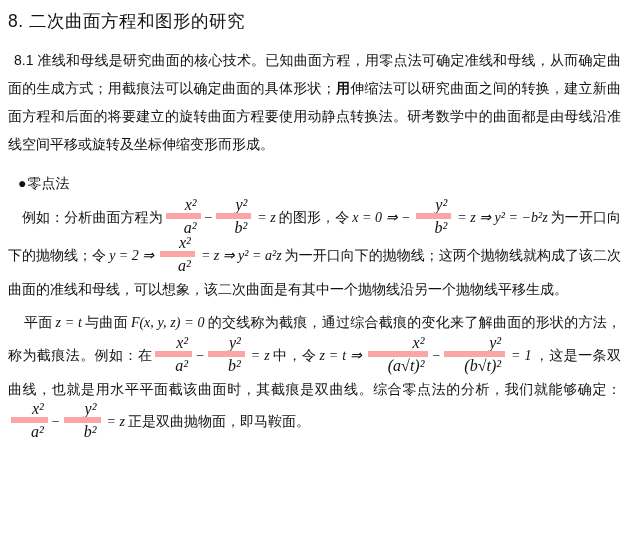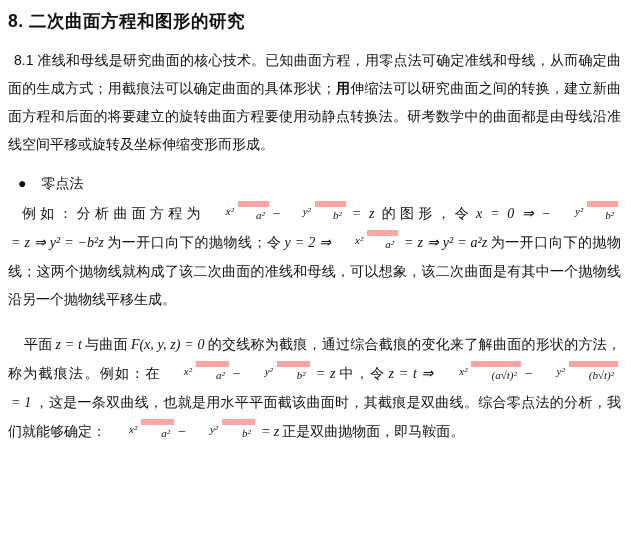--- a/index.html
+++ b/index.html
@@ -14,56 +14,56 @@
     line-height: 28px;
   }
   .page {
     width: 631px;
     height: 546px;
     padding: 8px 10px 0 8px;
     background: #ffffff;
   }
   .doc-title {
     font-size: 17.5px;
-    font-weight: bold;
+    font-weight: normal;
     line-height: 26px;
     margin-bottom: 12px;
     letter-spacing: 0.5px;
   }
   p.body-para {
     text-align: justify;
     text-justify: inter-ideograph;
   }
   .p1 { text-indent: 6px; }
   .p2 { text-indent: 14px; margin-top: 2px; }
-  .p3 { text-indent: 16px; margin-top: 17px; }
+  .p3 { text-indent: 16px; margin-top: 5px; }
   .bold-run { font-weight: bold; }
   .bullet-heading {
     margin-top: 11px;
     line-height: 28px;
   }
   .bh-zero { margin-left: 10px; }
   .bh-trace { margin-left: 14px; }
-  .bullet-heading .label { margin-left: 15px; }
+  .bullet-heading .label { margin-left: 1px; }
   .bullet-heading .label.gap { margin-left: 9px; }
   
   .math {
     font-family: "Liberation Serif", serif;
     font-style: italic;
     margin: 0 3px;
     white-space: nowrap;
   }
   .frac {
     display: inline-flex;
-    flex-direction: row;
-    align-items: center;
+    flex-direction: column;
+    align-items: flex-end;
     vertical-align: middle;
     font-family: "Liberation Serif", serif;
     font-style: italic;
-    font-size: 11px;
+    font-size: 16px;
     line-height: 15px;
     margin: 0 3px;
     position: relative;
     top: -2px;
   }
   .frac .fnum { padding: 0 4px 1px 4px; }
   .frac .fden { border-top: 6px solid #fca5a5; padding: 1px 4px 0 4px; }
   .op { font-family: "Liberation Serif", serif; margin: 0 1px; }
 </style>
 </head>

